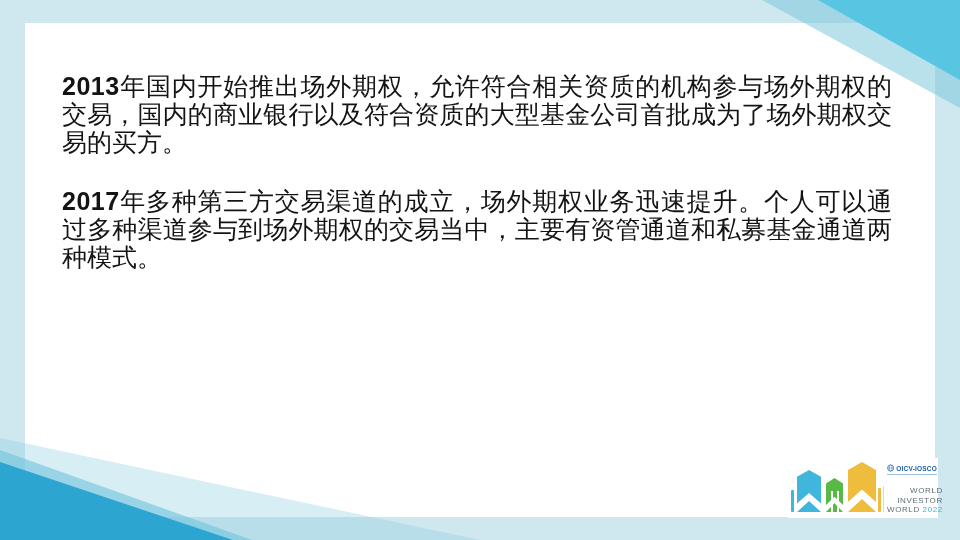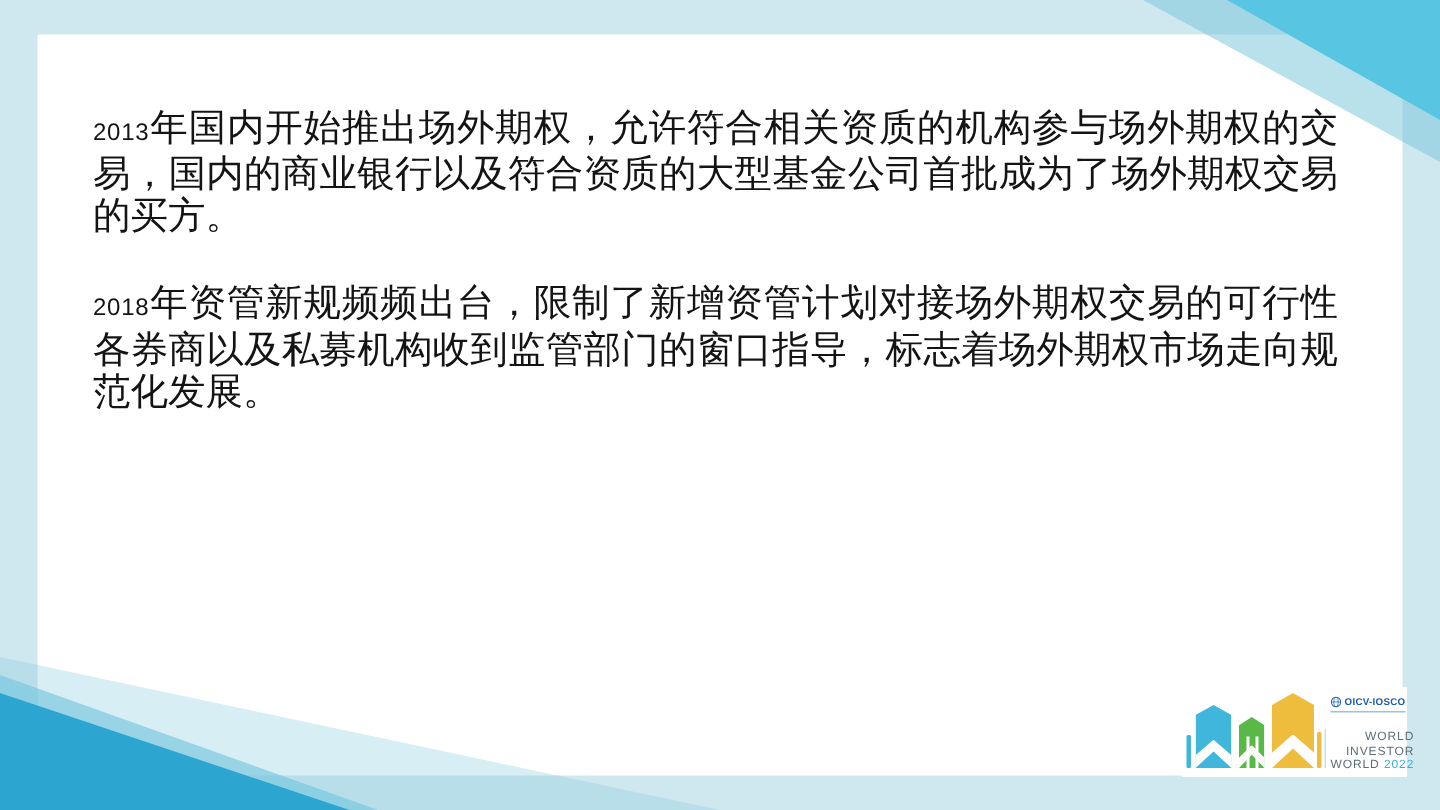--- a/index.html
+++ b/index.html
@@ -32,21 +32,21 @@
     position:absolute;left:37px;top:49px;width:830px;
     color:#141414;
     font-family:"Liberation Serif","DejaVu Serif",serif;
     font-size:25px;line-height:28px;
     text-align:justify;
   }
   .para{margin:0 0 30px 0;word-break:break-all;}
   .para:last-child{margin-bottom:0;}
   .year{
     font-family:"Liberation Sans","DejaVu Sans",sans-serif;
-    font-weight:400;font-size:16px;letter-spacing:0.5px;
+    font-weight:700;font-size:25px;letter-spacing:0.5px;
   }
 
   
   .wiw{position:absolute;left:763px;top:435px;width:150px;height:60px;background:#fff;}
   .tick{position:absolute;width:3px;border-radius:1px;}
   .tick-blue{left:3px;top:32px;height:22px;background:#41b6dc;}
   .tick-yellow{left:90px;top:30px;height:24px;background:#eebd3e;}
   .pencil{position:absolute;clip-path:polygon(50% 0,100% 16%,100% 100%,0 100%,0 16%);}
   .pencil-blue{left:9px;top:12px;width:24px;height:42px;background:#41b6dc;}
   .pencil-green{left:38px;top:20px;width:17px;height:34px;background:#58b947;}
@@ -65,21 +65,21 @@
     font-size:8px;line-height:9.5px;letter-spacing:0.6px;
     color:#5d6d75;white-space:nowrap;text-align:right;}
   .wiw-year{color:#3ab0d8;}
 </style>
 </head>
 <body>
 
 <div class="panel">
   <div class="content">
     <p class="para"><span class="year">2013</span><span>年国内开始推出场外期权，允许符合相关资质的机构参与场外期权的交易，国内的商业银行以及符合资质的大型基金公司首批成为了场外期权交易的买方。</span></p>
-    <p class="para"><span class="year">2018</span><span>年资管新规频频出台，限制了新增资管计划对接场外期权交易的可行性各券商以及私募机构收到监管部门的窗口指导，标志着场外期权市场走向规范化发展。</span></p>
+    <p class="para"><span class="year">2017</span><span>年多种第三方交易渠道的成立，场外期权业务迅速提升。个人可以通过多种渠道参与到场外期权的交易当中，主要有资管通道和私募基金通道两种模式。</span></p>
   </div>
 
   <div class="wiw">
     <div class="tick tick-blue"></div>
     <div class="pencil pencil-blue">
       <div class="chevron"></div>
     </div>
     <div class="pencil pencil-green">
       <div class="stripe s1"></div>
       <div class="stripe s2"></div>

